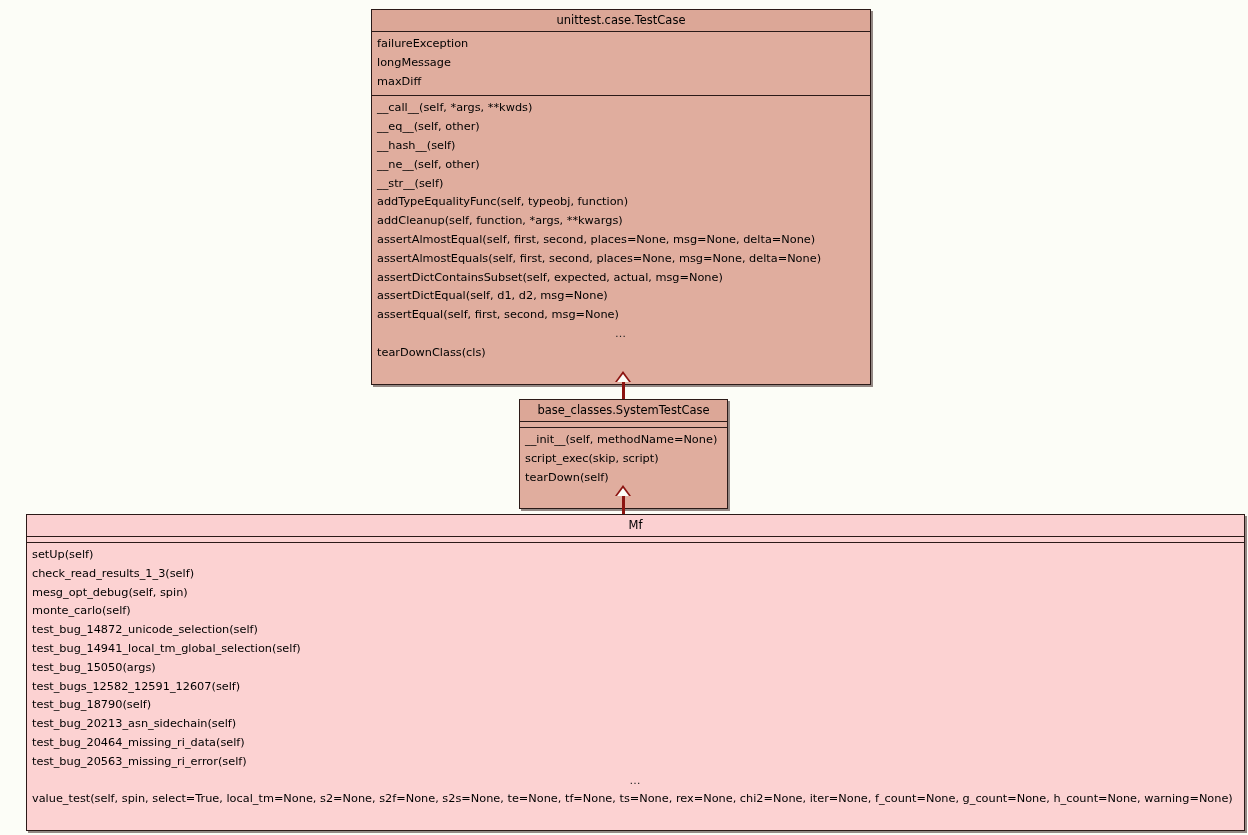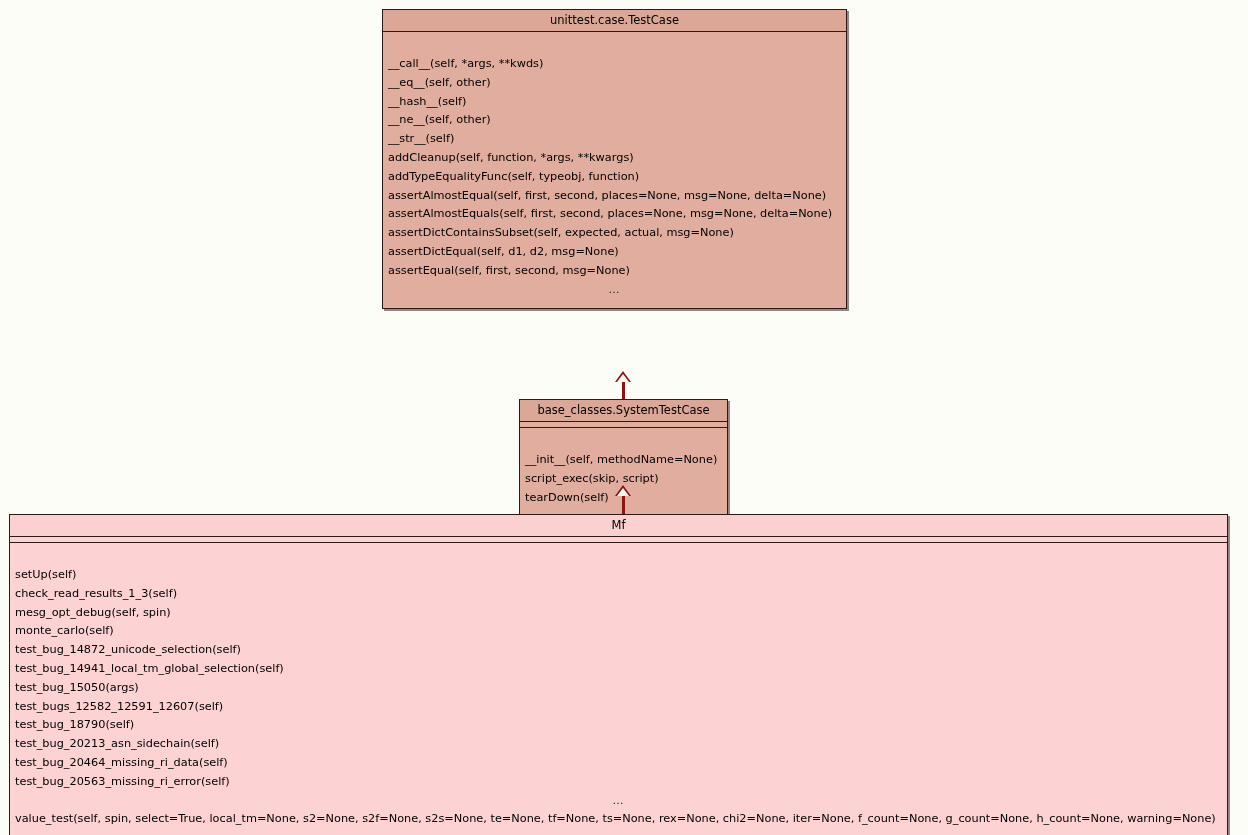--- a/index.html
+++ b/index.html
@@ -42,22 +42,21 @@
   }
   .uml-attrs {
     border-bottom: 1px solid #2b1a18;
     padding: 3px 0 4px 0;
   }
   .uml-attrs.empty {
     padding: 0;
     height: 6px;
   }
   .uml-methods {
-    padding: 3px 0 9px 0;
-    margin-top: 20px;
+    padding: 3px 0 21px 0;
   }
   .member {
     font-size: 11.3px;
     line-height: 18.8px;
     color: #000;
     padding-left: 5px;
     white-space: nowrap;
     overflow: hidden;
   }
   .member.ellipsis {
@@ -73,31 +72,31 @@
     background: #e0ad9e;
   }
   .theme-dark .uml-title { background: #dca797; }
   .theme-light {
     background: #fcd2d2;
   }
   .theme-light .uml-title { background: #fbd0d1; }
 
   
   #box-testcase {
-    left: 382px;
+    left: 371px;
     top: 9px;
-    width: 465px;
+    width: 500px;
   }
   #box-systemtestcase {
     left: 519px;
     top: 399px;
     width: 209px;
   }
   #box-mf {
-    left: 9px;
+    left: 26px;
     top: 514px;
     width: 1219px;
   }
 
   
   .inherit {
     position: absolute;
     width: 16px;
   }
   .inherit .shaft {
@@ -144,34 +143,40 @@
   #arrow-systemtestcase .shaft { height: 20px; }
   #arrow-systemtestcase .head-inner { border-bottom-color: #fcfdf7; }
 </style>
 </head>
 <body>
 
 <div id="canvas">
 
   <div class="uml-class theme-dark" id="box-testcase">
     <div class="band uml-title">unittest.case.TestCase</div>
+    <div class="band uml-attrs">
+      <div class="member">failureException</div>
+      <div class="member">longMessage</div>
+      <div class="member">maxDiff</div>
+    </div>
     <div class="band uml-methods">
       <div class="member">__call__(self, *args, **kwds)</div>
       <div class="member">__eq__(self, other)</div>
       <div class="member">__hash__(self)</div>
       <div class="member">__ne__(self, other)</div>
       <div class="member">__str__(self)</div>
+      <div class="member">addTypeEqualityFunc(self, typeobj, function)</div>
       <div class="member">addCleanup(self, function, *args, **kwargs)</div>
-      <div class="member">addTypeEqualityFunc(self, typeobj, function)</div>
       <div class="member">assertAlmostEqual(self, first, second, places=None, msg=None, delta=None)</div>
       <div class="member">assertAlmostEquals(self, first, second, places=None, msg=None, delta=None)</div>
       <div class="member">assertDictContainsSubset(self, expected, actual, msg=None)</div>
       <div class="member">assertDictEqual(self, d1, d2, msg=None)</div>
       <div class="member">assertEqual(self, first, second, msg=None)</div>
       <div class="member ellipsis">…</div>
+      <div class="member">tearDownClass(cls)</div>
     </div>
   </div>
 
   <div class="inherit" id="arrow-testcase">
     <div class="shaft"></div>
     <div class="head"></div>
     <div class="head-inner"></div>
   </div>
 
   <div class="uml-class theme-dark" id="box-systemtestcase">

